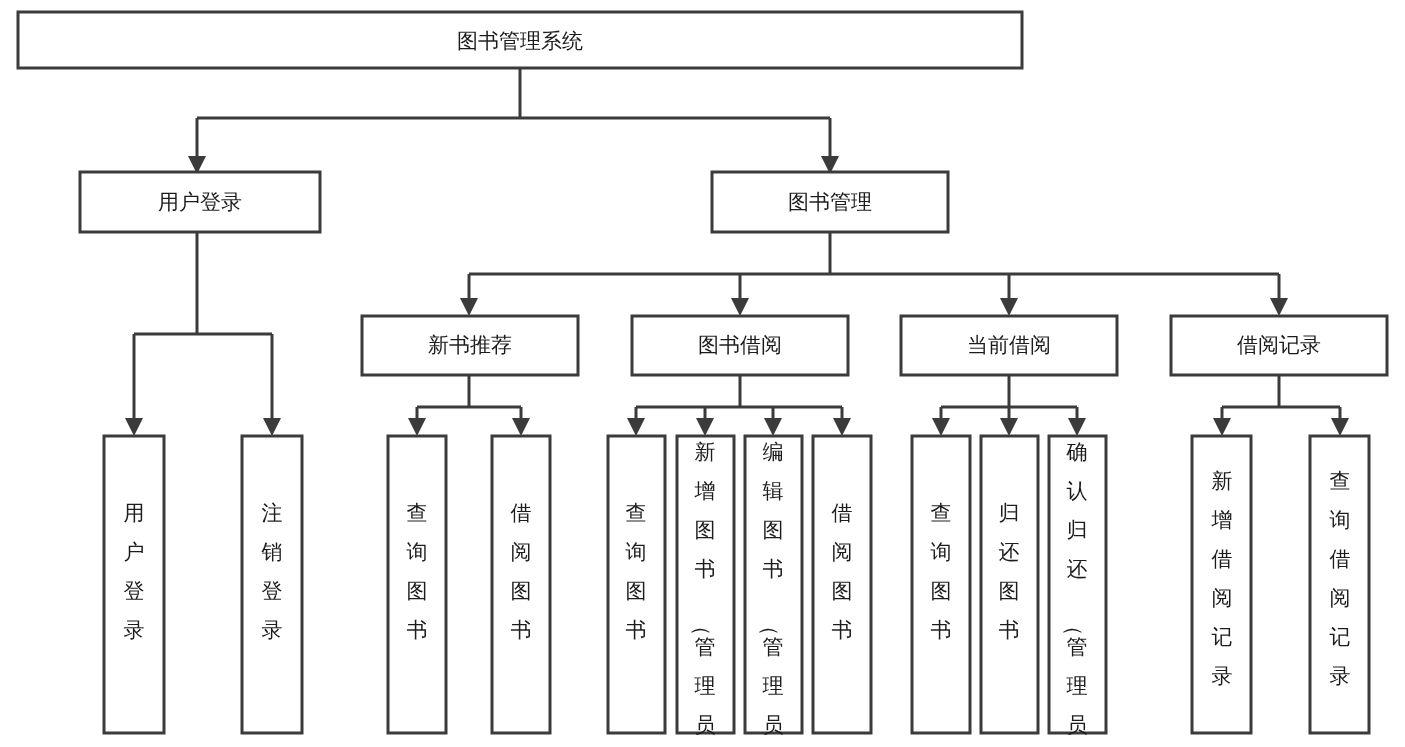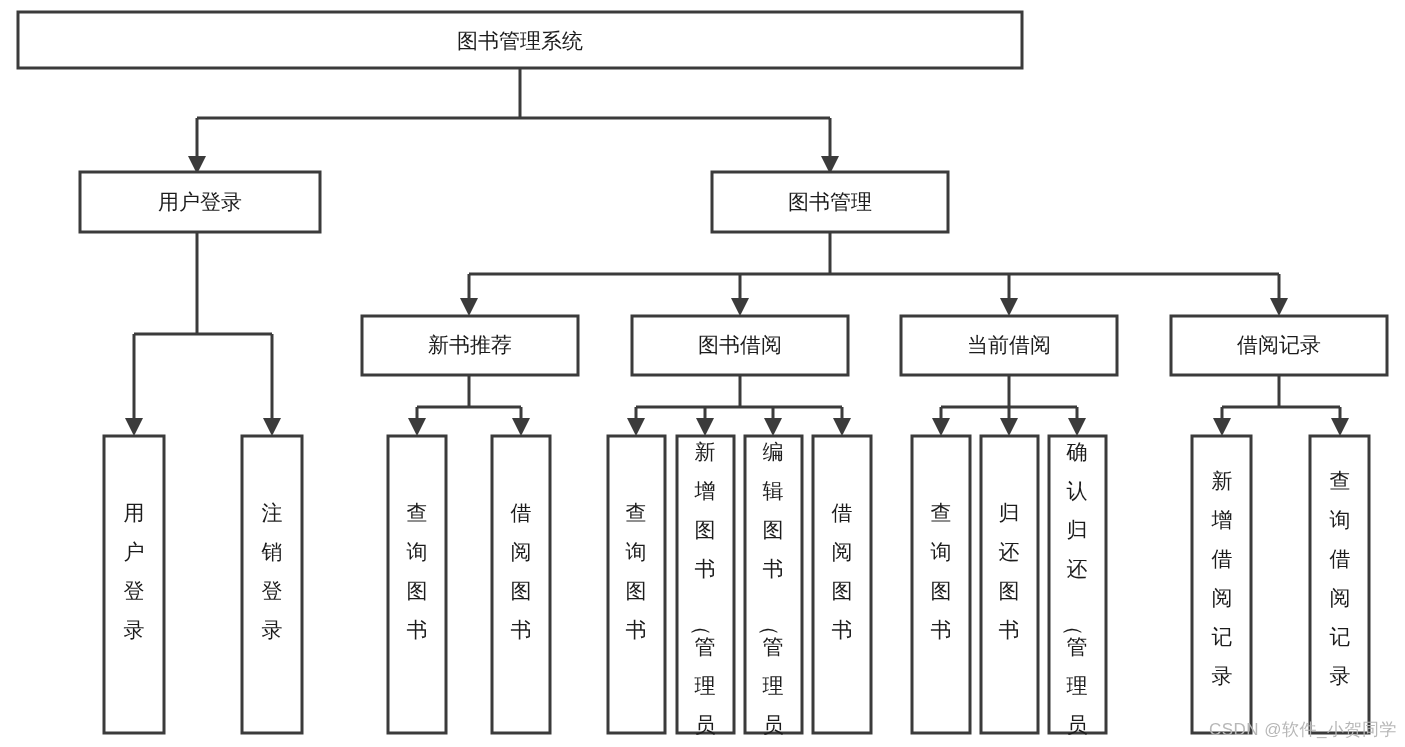--- a/index.html
+++ b/index.html
@@ -234,15 +234,14 @@
       <text class="node-label-v" x="1222" y="488"><tspan x="1222" y="488">新</tspan><tspan x="1222" y="527">增</tspan><tspan x="1222" y="566">借</tspan><tspan x="1222" y="605">阅</tspan><tspan x="1222" y="644">记</tspan><tspan x="1222" y="683">录</tspan></text>
     </g>
 
     <g>
       <rect class="node-rect" x="1310" y="436" width="59" height="297"></rect>
       <text class="node-label-v" x="1340" y="488"><tspan x="1340" y="488">查</tspan><tspan x="1340" y="527">询</tspan><tspan x="1340" y="566">借</tspan><tspan x="1340" y="605">阅</tspan><tspan x="1340" y="644">记</tspan><tspan x="1340" y="683">录</tspan></text>
     </g>
 
   </svg>
 
-  <div class="watermark">CSDN @软件_小贺同学</div>
 
 </div>
 
 </body></html>

